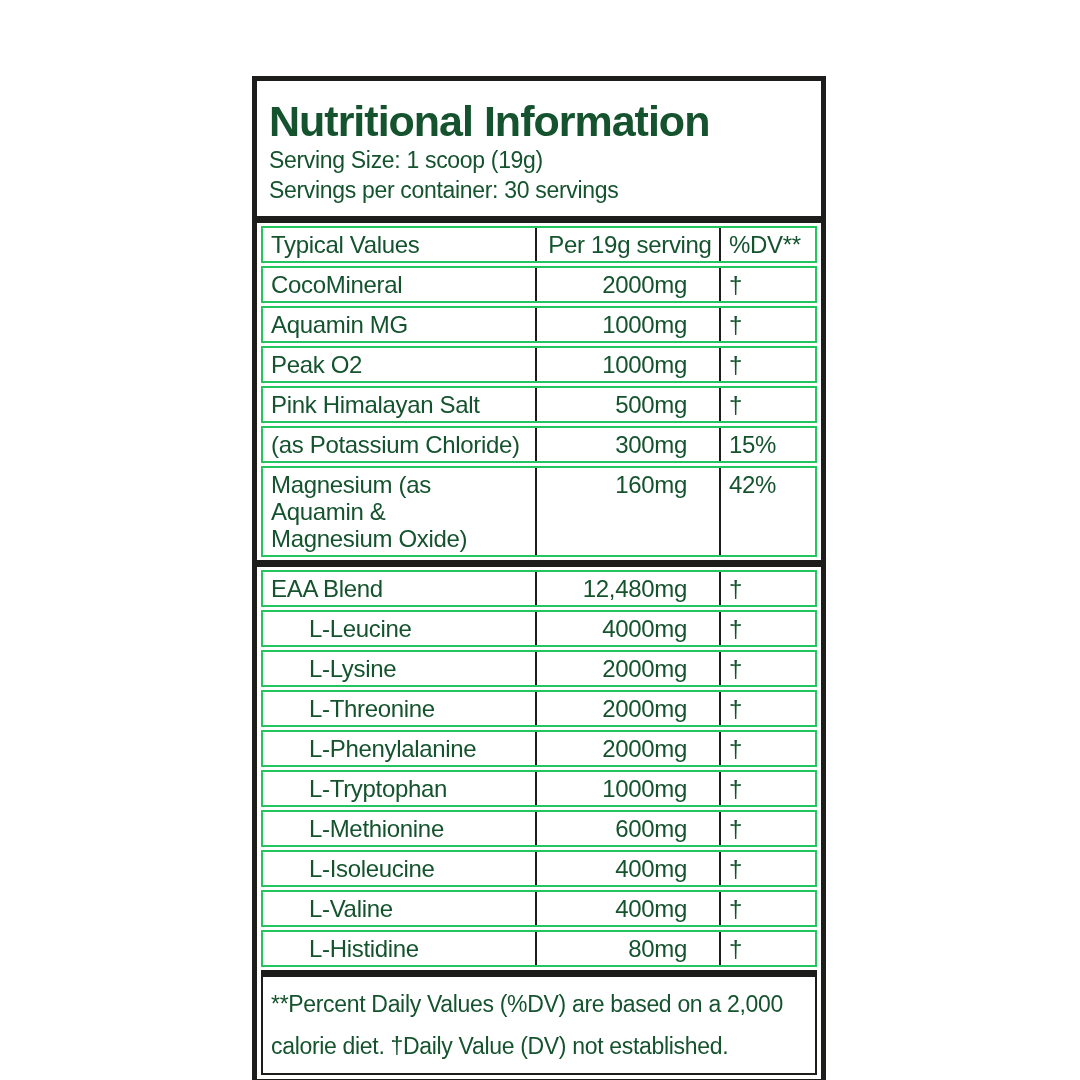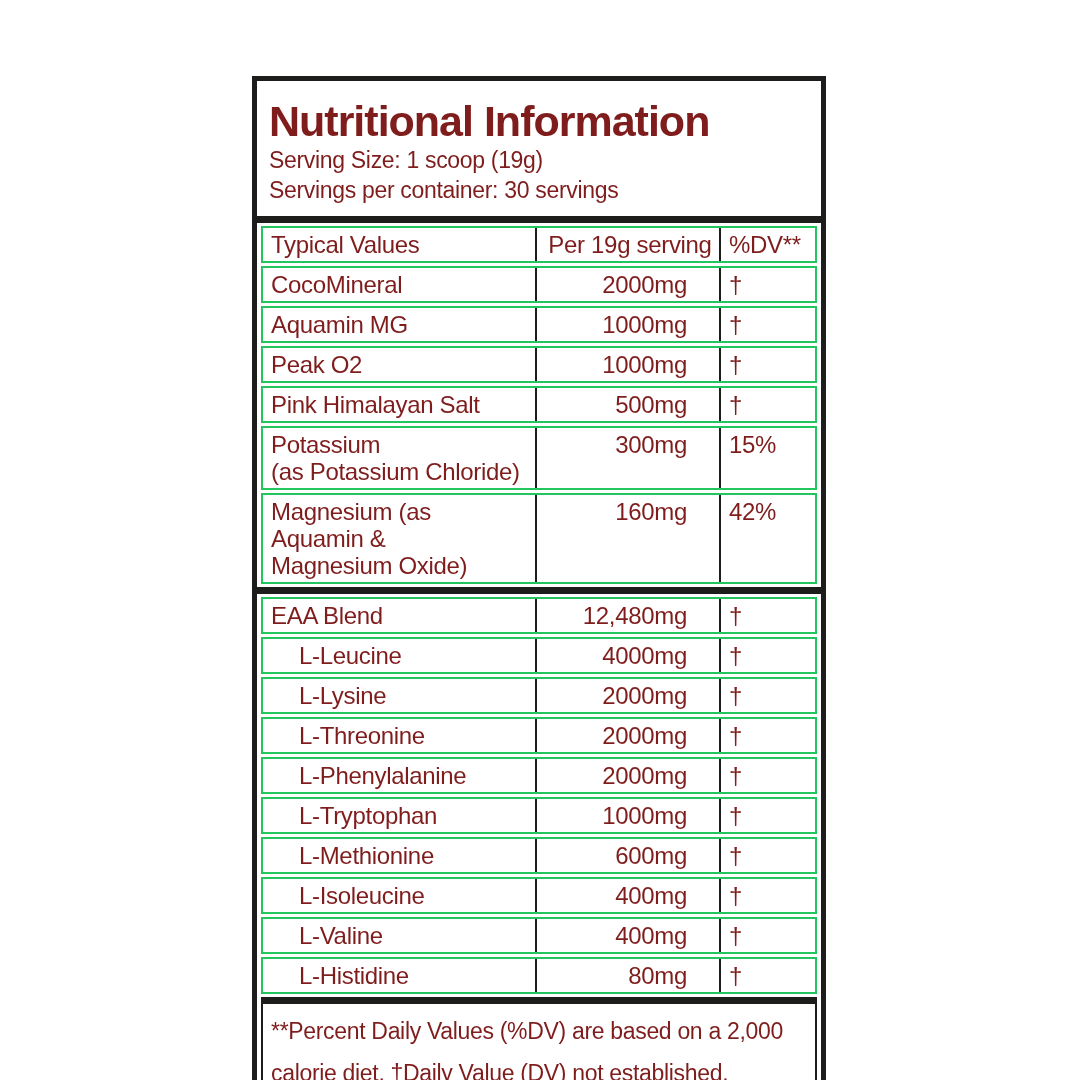--- a/index.html
+++ b/index.html
@@ -6,21 +6,21 @@
     margin: 0;
     padding: 0;
     background: #ffffff;
   }
   .canvas {
     position: relative;
     width: 1080px;
     height: 1080px;
     background: #ffffff;
     font-family: "Liberation Sans", sans-serif;
-    color: #7f1d1d;
+    color: #14532d;
     letter-spacing: -0.02em;
   }
   .label {
     position: absolute;
     left: 252px;
     top: 76px;
     width: 574px;
     box-sizing: border-box;
     border: 5px solid #1d1d1b;
     background: #ffffff;
@@ -57,21 +57,21 @@
     box-sizing: border-box;
     font-size: 24px;
     line-height: 27px;
     padding: 3px 8px;
   }
   .cell.name {
     flex: 1;
     text-align: left;
   }
   .row.indent .cell.name {
-    padding-left: 36px;
+    padding-left: 46px;
   }
   .cell.amount {
     width: 184px;
     border-left: 2px solid #1d1d1b;
     text-align: right;
     padding-right: 32px;
   }
   .cell.dv {
     width: 96px;
     border-left: 2px solid #1d1d1b;
@@ -140,21 +140,20 @@
       <div class="cell name">
         <div>Pink Himalayan Salt</div>
         <div></div>
       </div>
       <div class="cell amount">500mg</div>
       <div class="cell dv">†</div>
     </div>
 
     <div class="row">
       <div class="cell name">
-        <div>Potassium</div>
         <div>(as Potassium Chloride)</div>
       </div>
       <div class="cell amount">300mg</div>
       <div class="cell dv">15%</div>
     </div>
 
     <div class="row">
       <div class="cell name">
         <div>Magnesium (as Aquamin &amp;</div>
         <div>Magnesium Oxide)</div>

